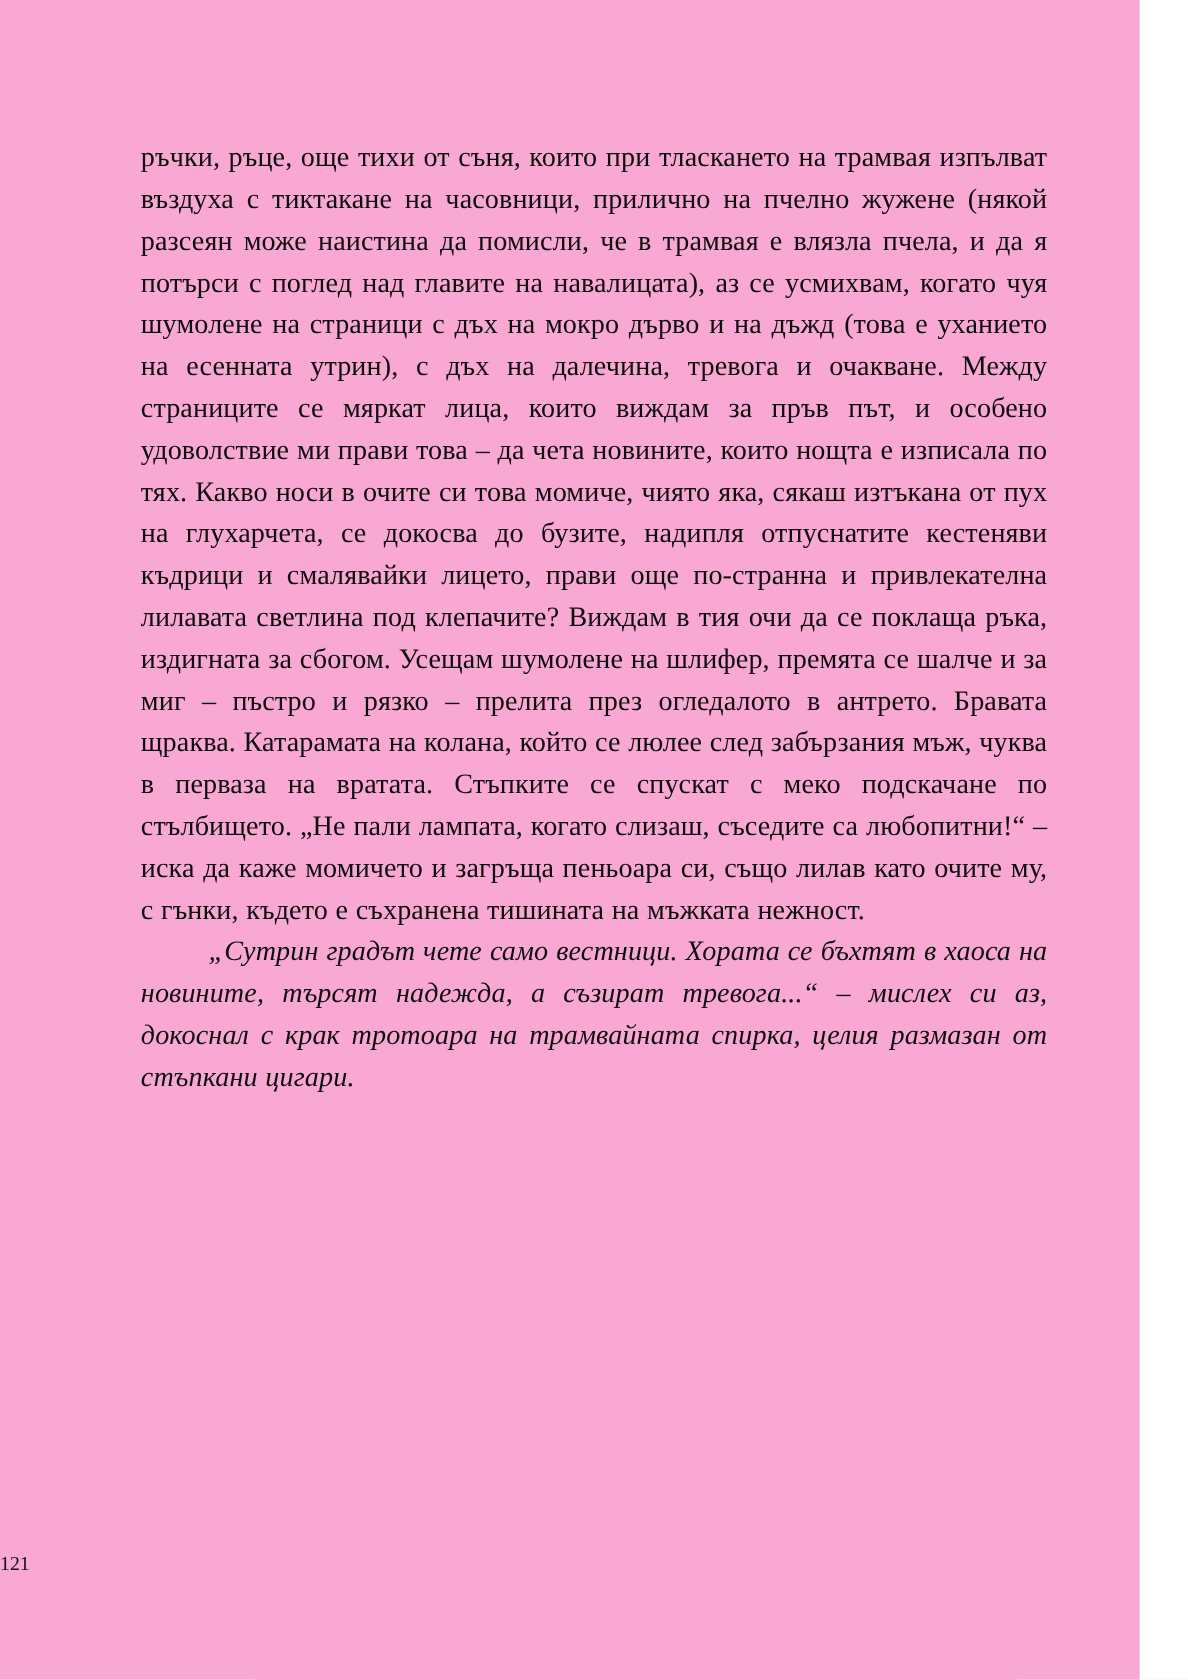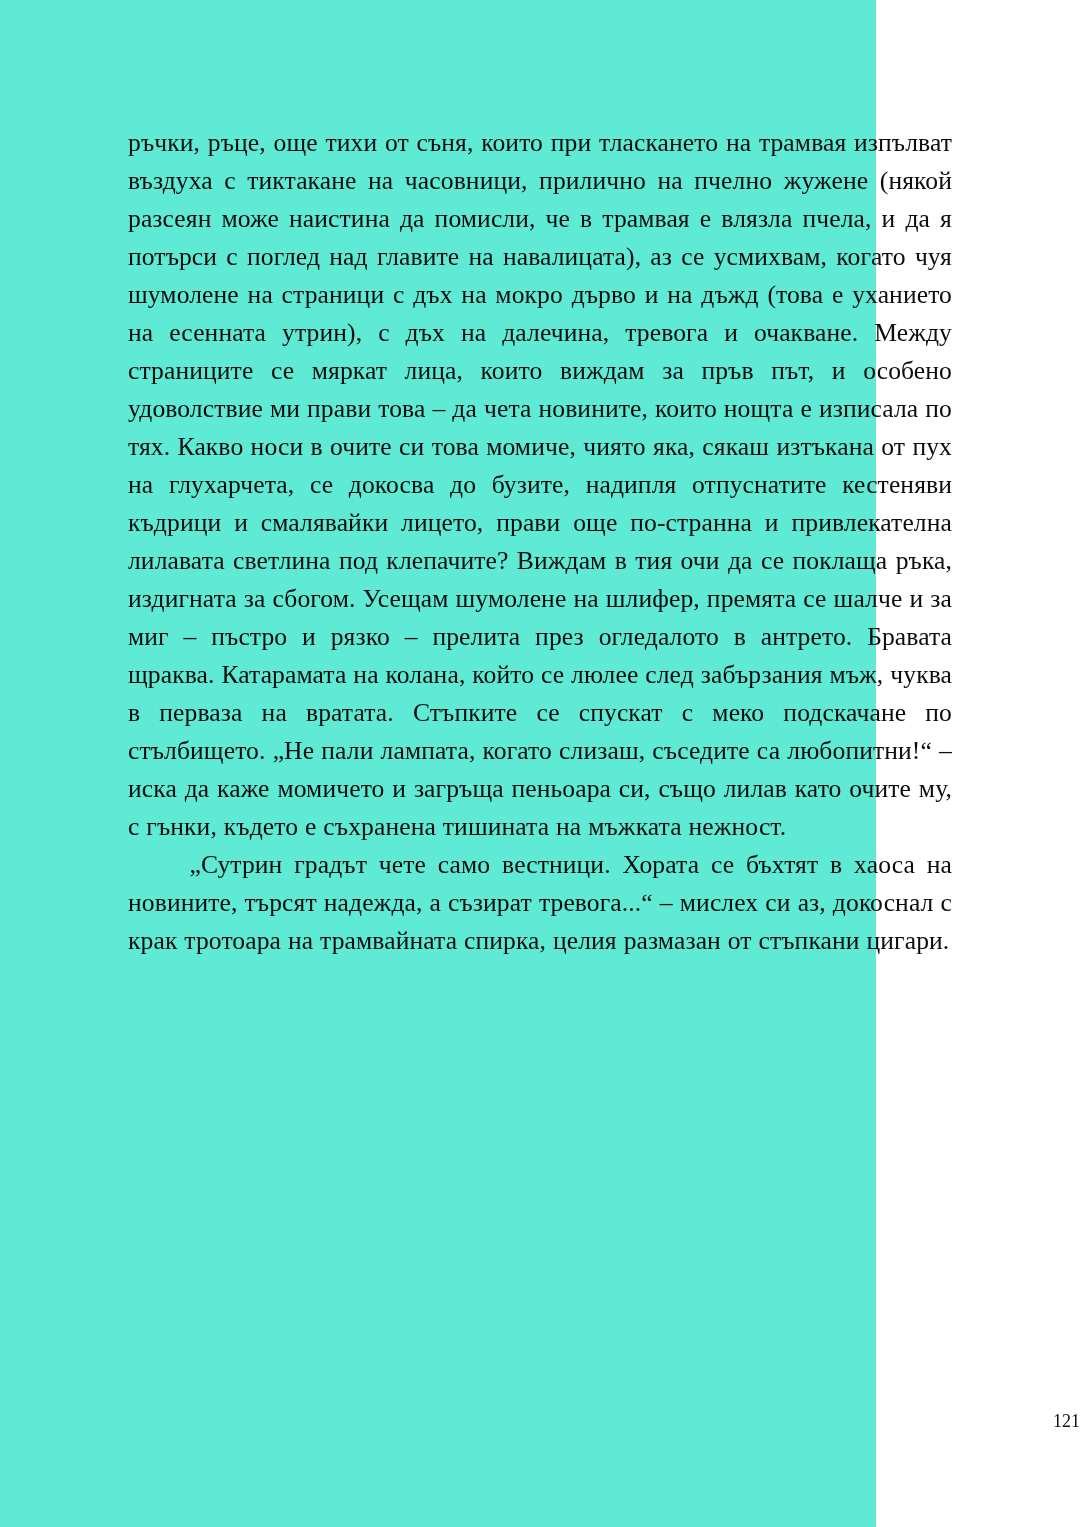--- a/index.html
+++ b/index.html
@@ -12,52 +12,53 @@
     height: 1527px;
     font-family: "Liberation Serif", "DejaVu Serif", serif;
     color: #0d0d0d;
     position: relative;
     overflow: hidden;
   }
   .page {
     position: absolute;
     left: 0;
     top: 0;
-    width: 876px;
+    width: 1036px;
     height: 1527px;
-    background: #5eead4;
+    background: #f9a8d4;
   }
   .text-block {
     position: absolute;
     left: 128px;
     top: 124px;
     width: 824px;
   }
   .para {
     margin: 0;
     font-size: 25.6px;
     line-height: 1.485;
     text-align: justify;
     text-justify: inter-word;
     letter-spacing: 0.1px;
     word-spacing: 0.4px;
     hyphens: none;
   }
   .para.indent {
     text-indent: 2.4em;
+    font-style: italic;
   }
   .para + .para {
     margin-top: 0;
   }
   .folio {
     position: absolute;
     left: 0;
     top: 1411px;
     width: 1080px;
-    text-align: right;
+    text-align: left;
     font-size: 18px;
     font-family: "Liberation Serif", "DejaVu Serif", serif;
     color: #111111;
   }
 </style>
 </head>
 <body>
 
 <div class="page">
 

